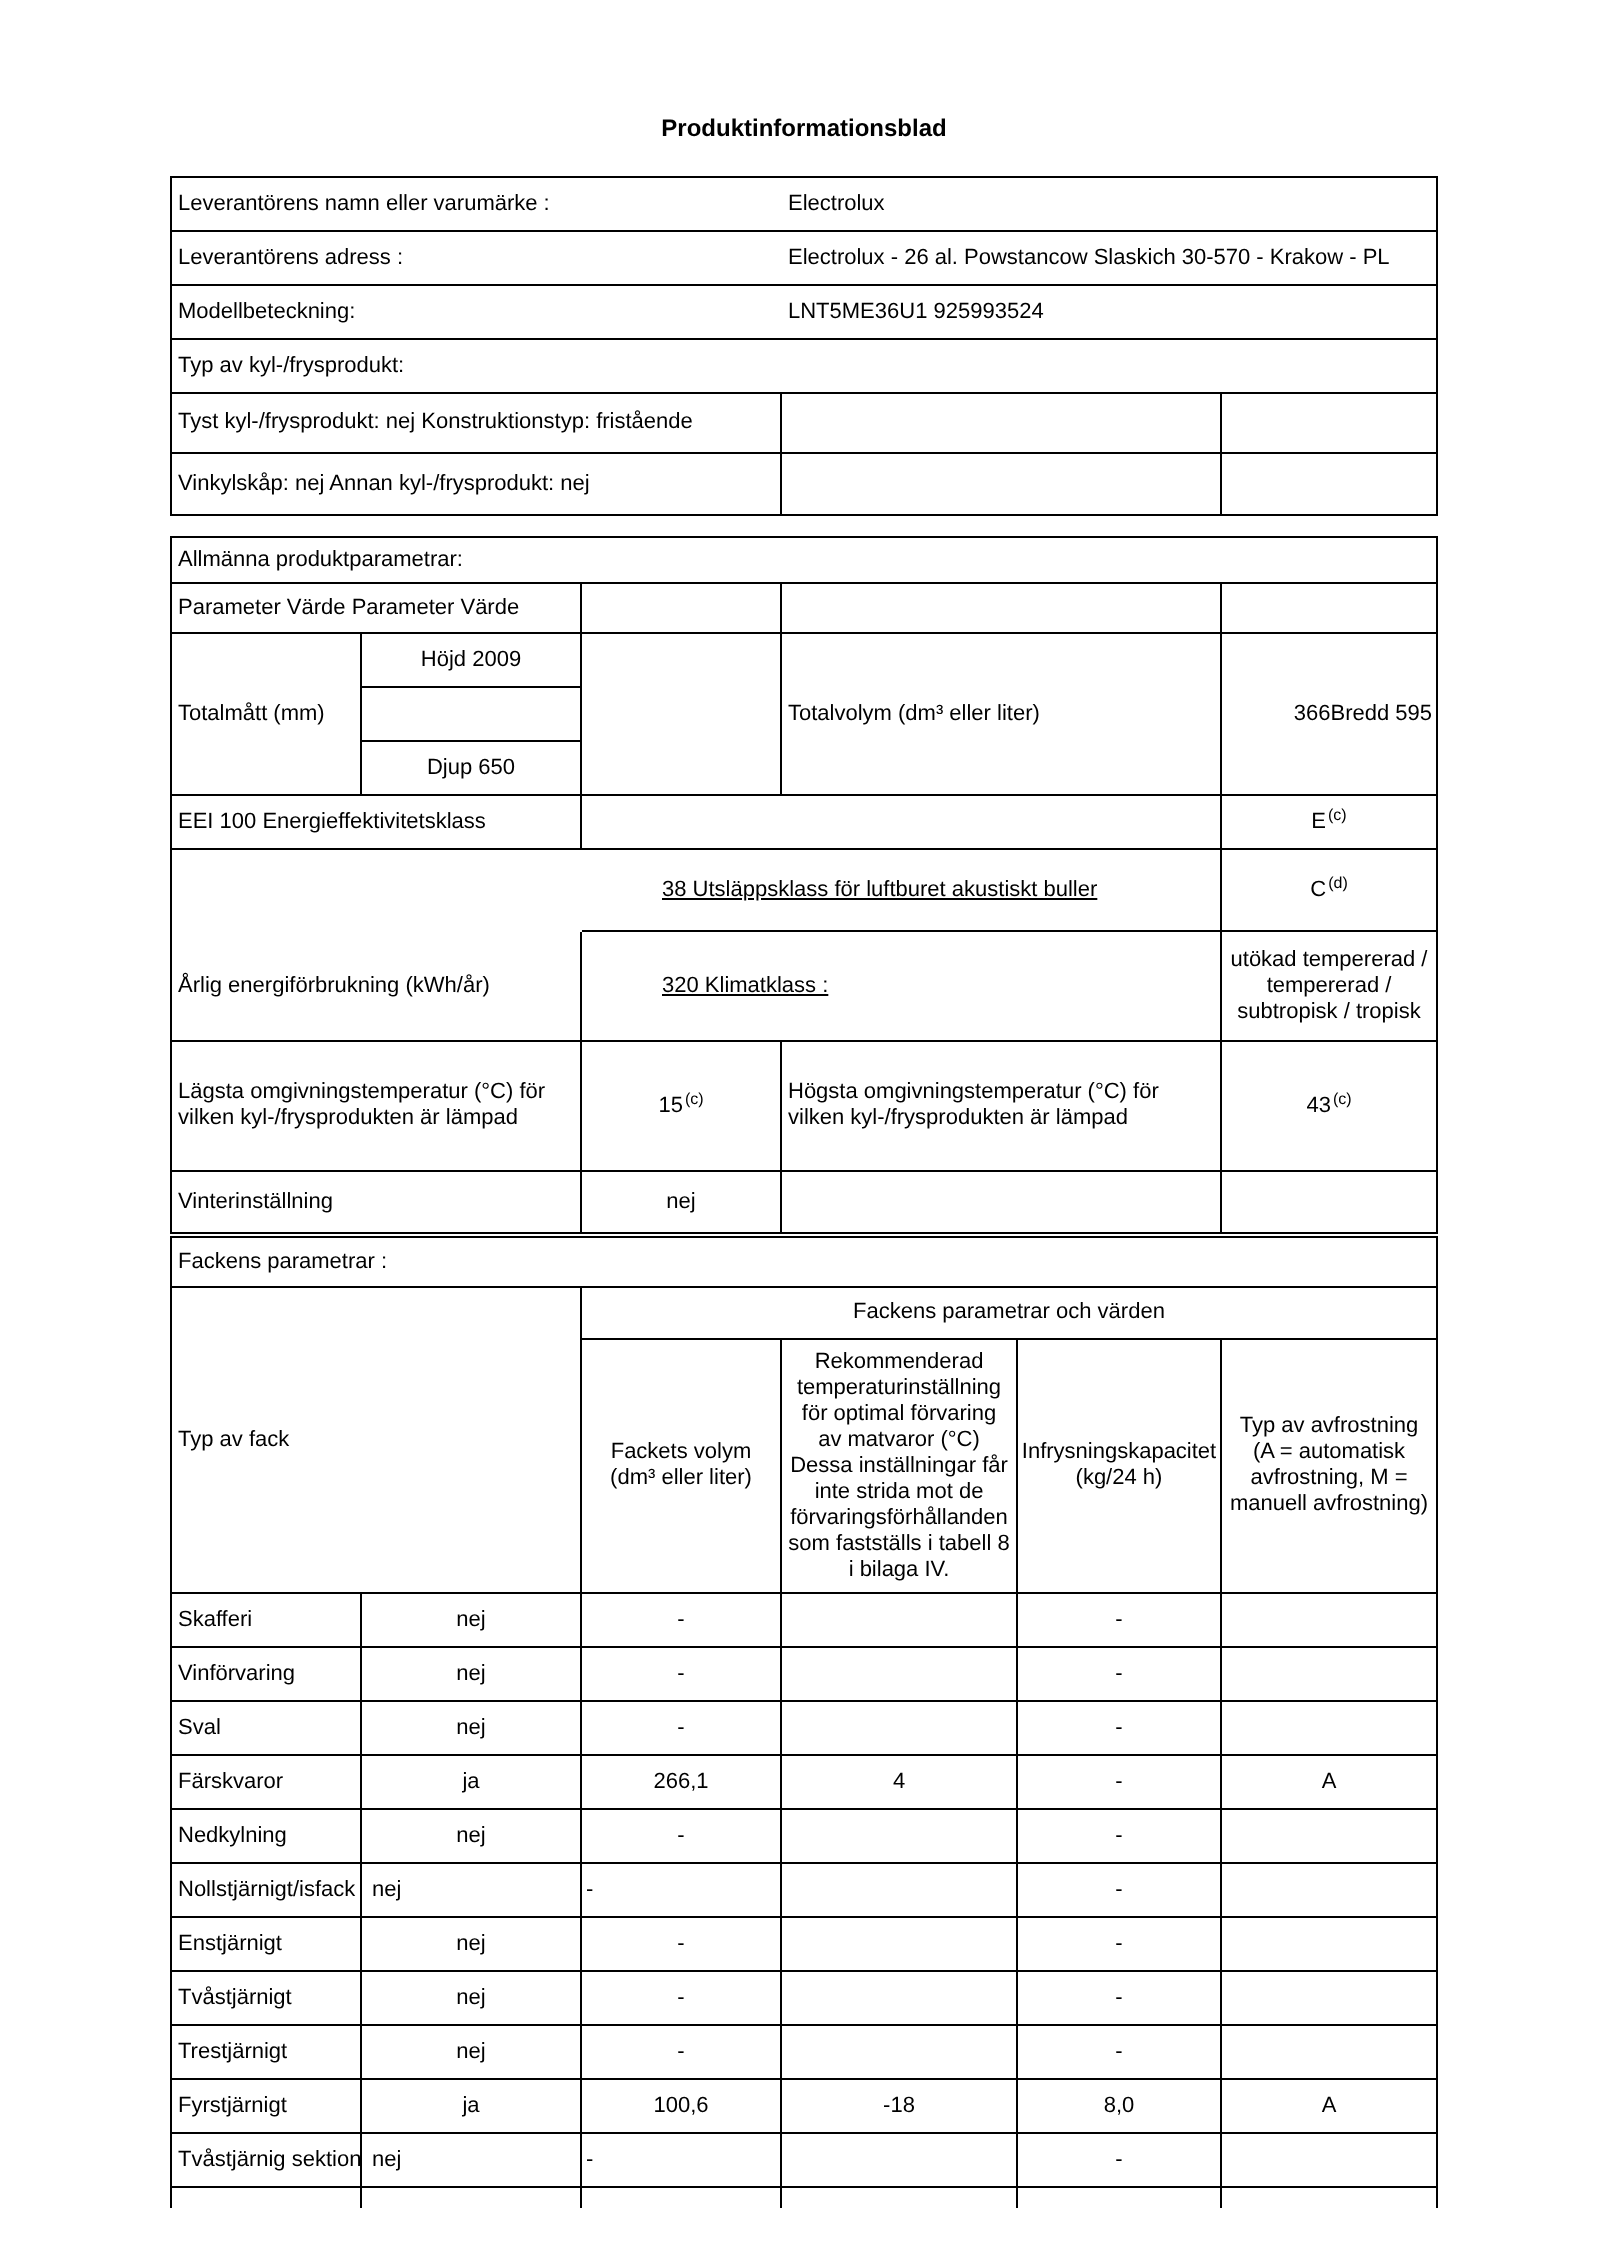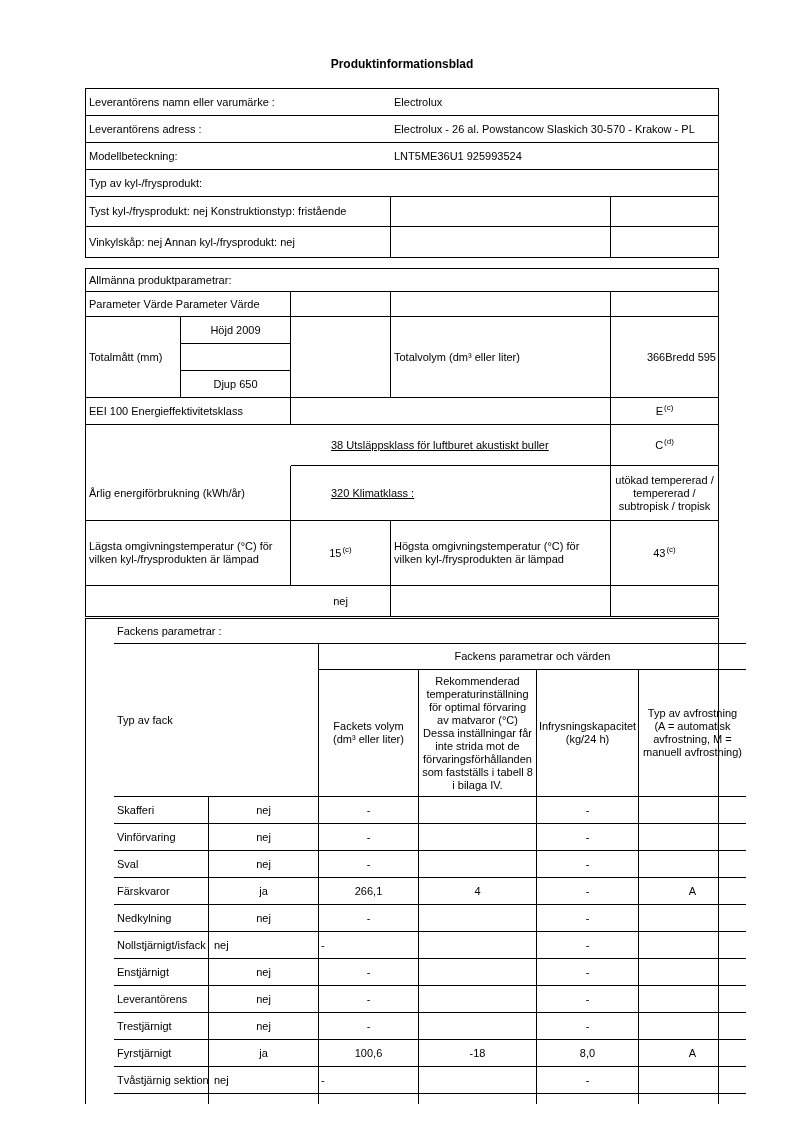--- a/index.html
+++ b/index.html
@@ -4,21 +4,21 @@
 <style>
   * { margin:0; padding:0; box-sizing:border-box; }
   html, body { width:802px; height:1134px; background:#ffffff; overflow:hidden; }
   body { font-family:"Liberation Sans", sans-serif; color:#000; font-size:11px; }
   .page { position:relative; width:802px; height:1134px; background:#fff; }
   .content { position:absolute; left:85px; top:0; width:634px; }
   .doc-title { margin-top:57px; text-align:center; font-weight:bold; font-size:12px; line-height:14px; }
   .tbl { display:grid; grid-template-columns:95px 110px 100px 118px 102px 107px; border:1px solid #000; width:634px; }
   #tblA { margin-top:17px; grid-template-rows:27px 27px 27px 27px 30px 30px; }
   #tblB { margin-top:10px; grid-template-rows:23px 25px 27px 27px 27px 27px 41px 55px 65px 30px; }
-  #tblC { margin-top:1px; border-bottom:none; grid-template-rows:25px 26px 127px repeat(11,27px) 10px;padding-left:28px; }
+  #tblC { margin-top:1px; border-bottom:none; grid-template-rows:25px 26px 127px repeat(11,27px) 10px; }
   .c { display:flex; align-items:center; padding:0 3px; line-height:13px; min-width:0; }
   .br { border-right:1px solid #000; }
   .bb { border-bottom:1px solid #000; }
   .b { font-weight:normal; }
   .center { justify-content:center; text-align:center; }
   .right { justify-content:flex-end; text-align:right; padding-right:2px; }
   .pad40 { padding-left:40px;text-decoration:underline; }
   .nowrap { white-space:nowrap; overflow:visible; }
   .leftpad { padding-left:5px; }
   .tight { padding-left:2px; }
@@ -85,20 +85,21 @@
       <div class="c br bb center" style="grid-column:3/4;grid-row:9">
           <span>15</span>
           <sup class="note">(c)</sup>
         </div>
       <div class="c br bb" style="grid-column:4/6;grid-row:9">Högsta omgivningstemperatur (°C) för vilken kyl-/frysprodukten är lämpad</div>
       <div class="c bb center" style="grid-column:6/7;grid-row:9">
           <span>43</span>
           <sup class="note">(c)</sup>
         </div>
 
+      <div class="c br" style="grid-column:1/3;grid-row:10">Vinterinställning</div>
       <div class="c br center" style="grid-column:3/4;grid-row:10">nej</div>
       <div class="c br" style="grid-column:4/6;grid-row:10"></div>
       <div class="c" style="grid-column:6/7;grid-row:10"></div>
     </div>
 
     <div class="tbl" id="tblC">
       <div class="c bb b" style="grid-column:1/7;grid-row:1">Fackens parametrar :</div>
 
       <div class="c br bb" style="grid-column:1/3;grid-row:2/4">Typ av fack</div>
       <div class="c bb center" style="grid-column:3/7;grid-row:2">Fackens parametrar och värden</div>
@@ -150,21 +151,21 @@
       <div class="c br bb center" style="grid-column:5/6;grid-row:9">-</div>
       <div class="c bb center" style="grid-column:6/7;grid-row:9"></div>
 
       <div class="c br bb" style="grid-column:1/2;grid-row:10">Enstjärnigt</div>
       <div class="c br bb center" style="grid-column:2/3;grid-row:10">nej</div>
       <div class="c br bb center" style="grid-column:3/4;grid-row:10">-</div>
       <div class="c br bb center" style="grid-column:4/5;grid-row:10"></div>
       <div class="c br bb center" style="grid-column:5/6;grid-row:10">-</div>
       <div class="c bb center" style="grid-column:6/7;grid-row:10"></div>
 
-      <div class="c br bb" style="grid-column:1/2;grid-row:11">Leverantörens</div>
+      <div class="c br bb" style="grid-column:1/2;grid-row:11">Tvåstjärnigt</div>
       <div class="c br bb center" style="grid-column:2/3;grid-row:11">nej</div>
       <div class="c br bb center" style="grid-column:3/4;grid-row:11">-</div>
       <div class="c br bb center" style="grid-column:4/5;grid-row:11"></div>
       <div class="c br bb center" style="grid-column:5/6;grid-row:11">-</div>
       <div class="c bb center" style="grid-column:6/7;grid-row:11"></div>
 
       <div class="c br bb" style="grid-column:1/2;grid-row:12">Trestjärnigt</div>
       <div class="c br bb center" style="grid-column:2/3;grid-row:12">nej</div>
       <div class="c br bb center" style="grid-column:3/4;grid-row:12">-</div>
       <div class="c br bb center" style="grid-column:4/5;grid-row:12"></div>

